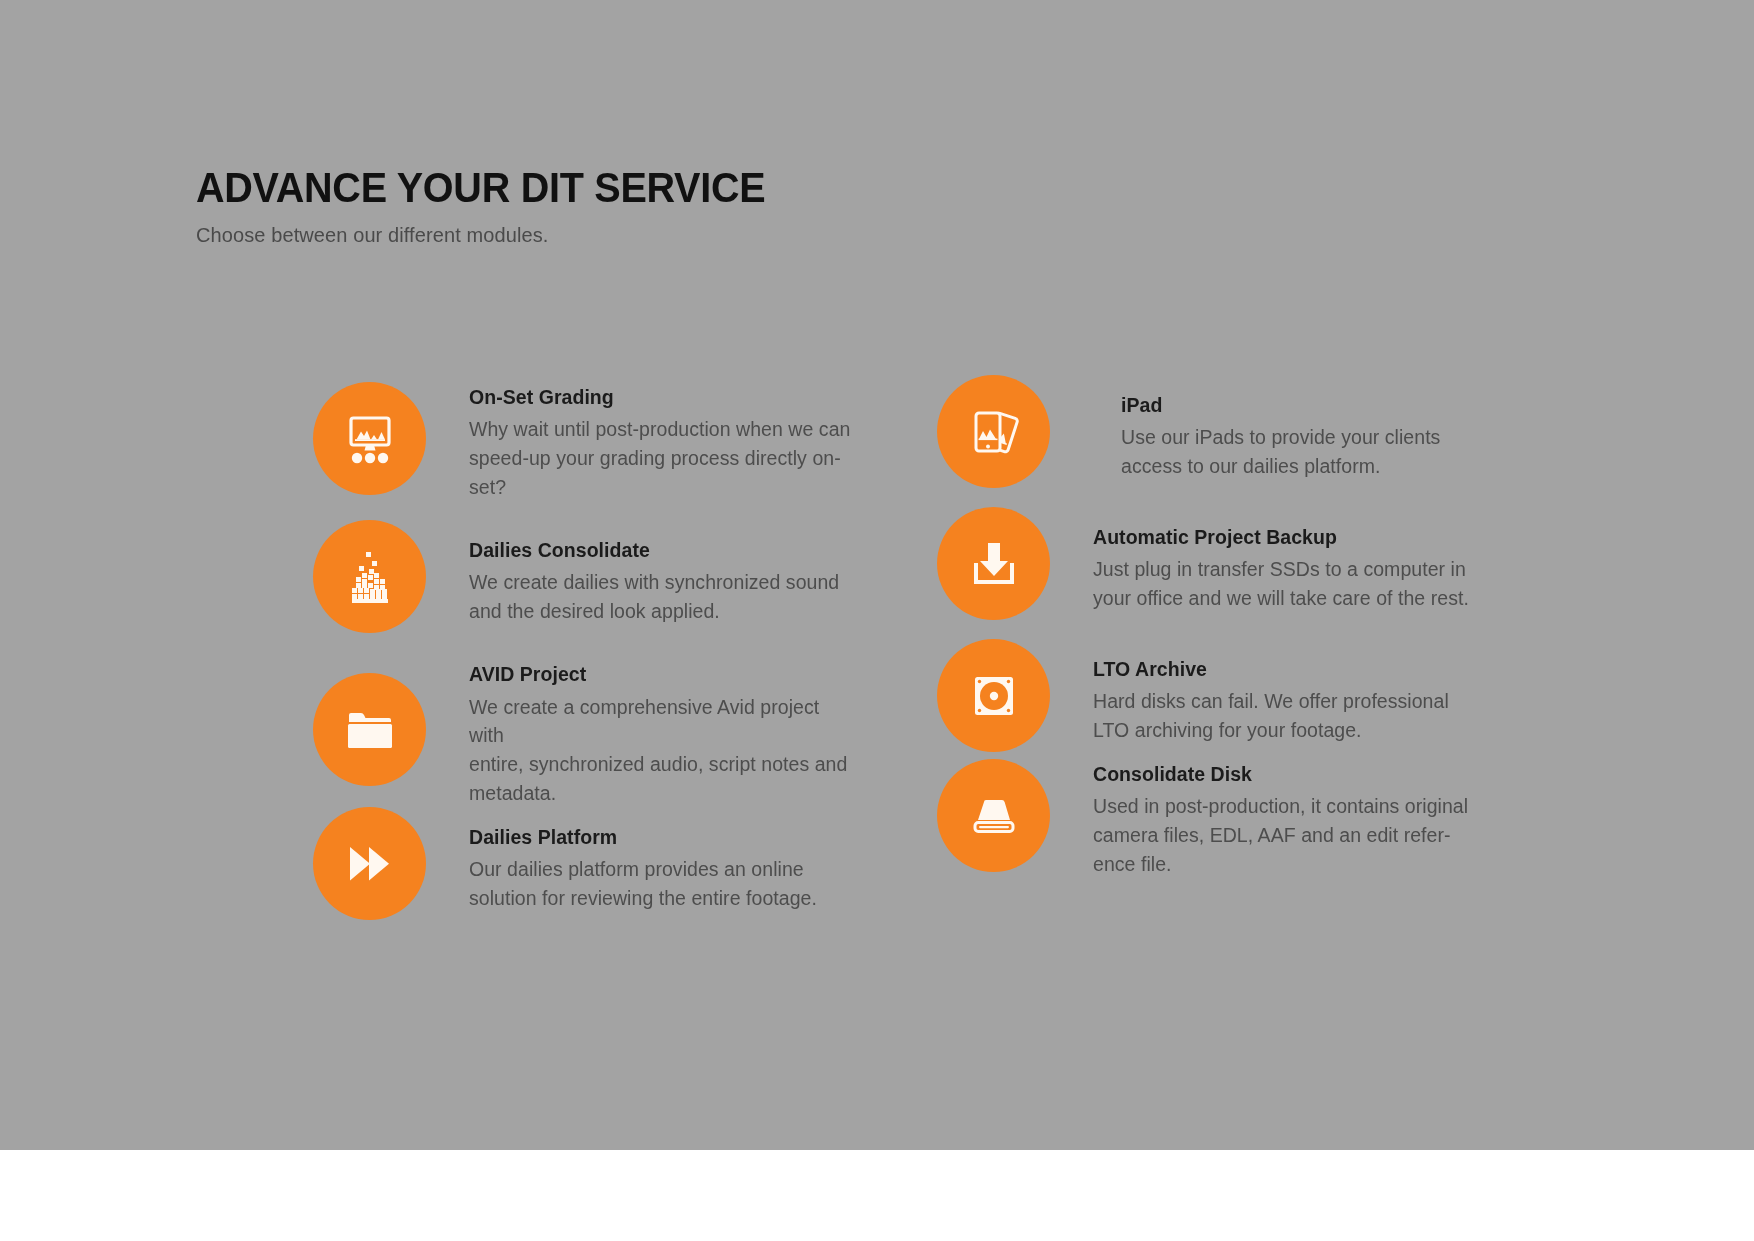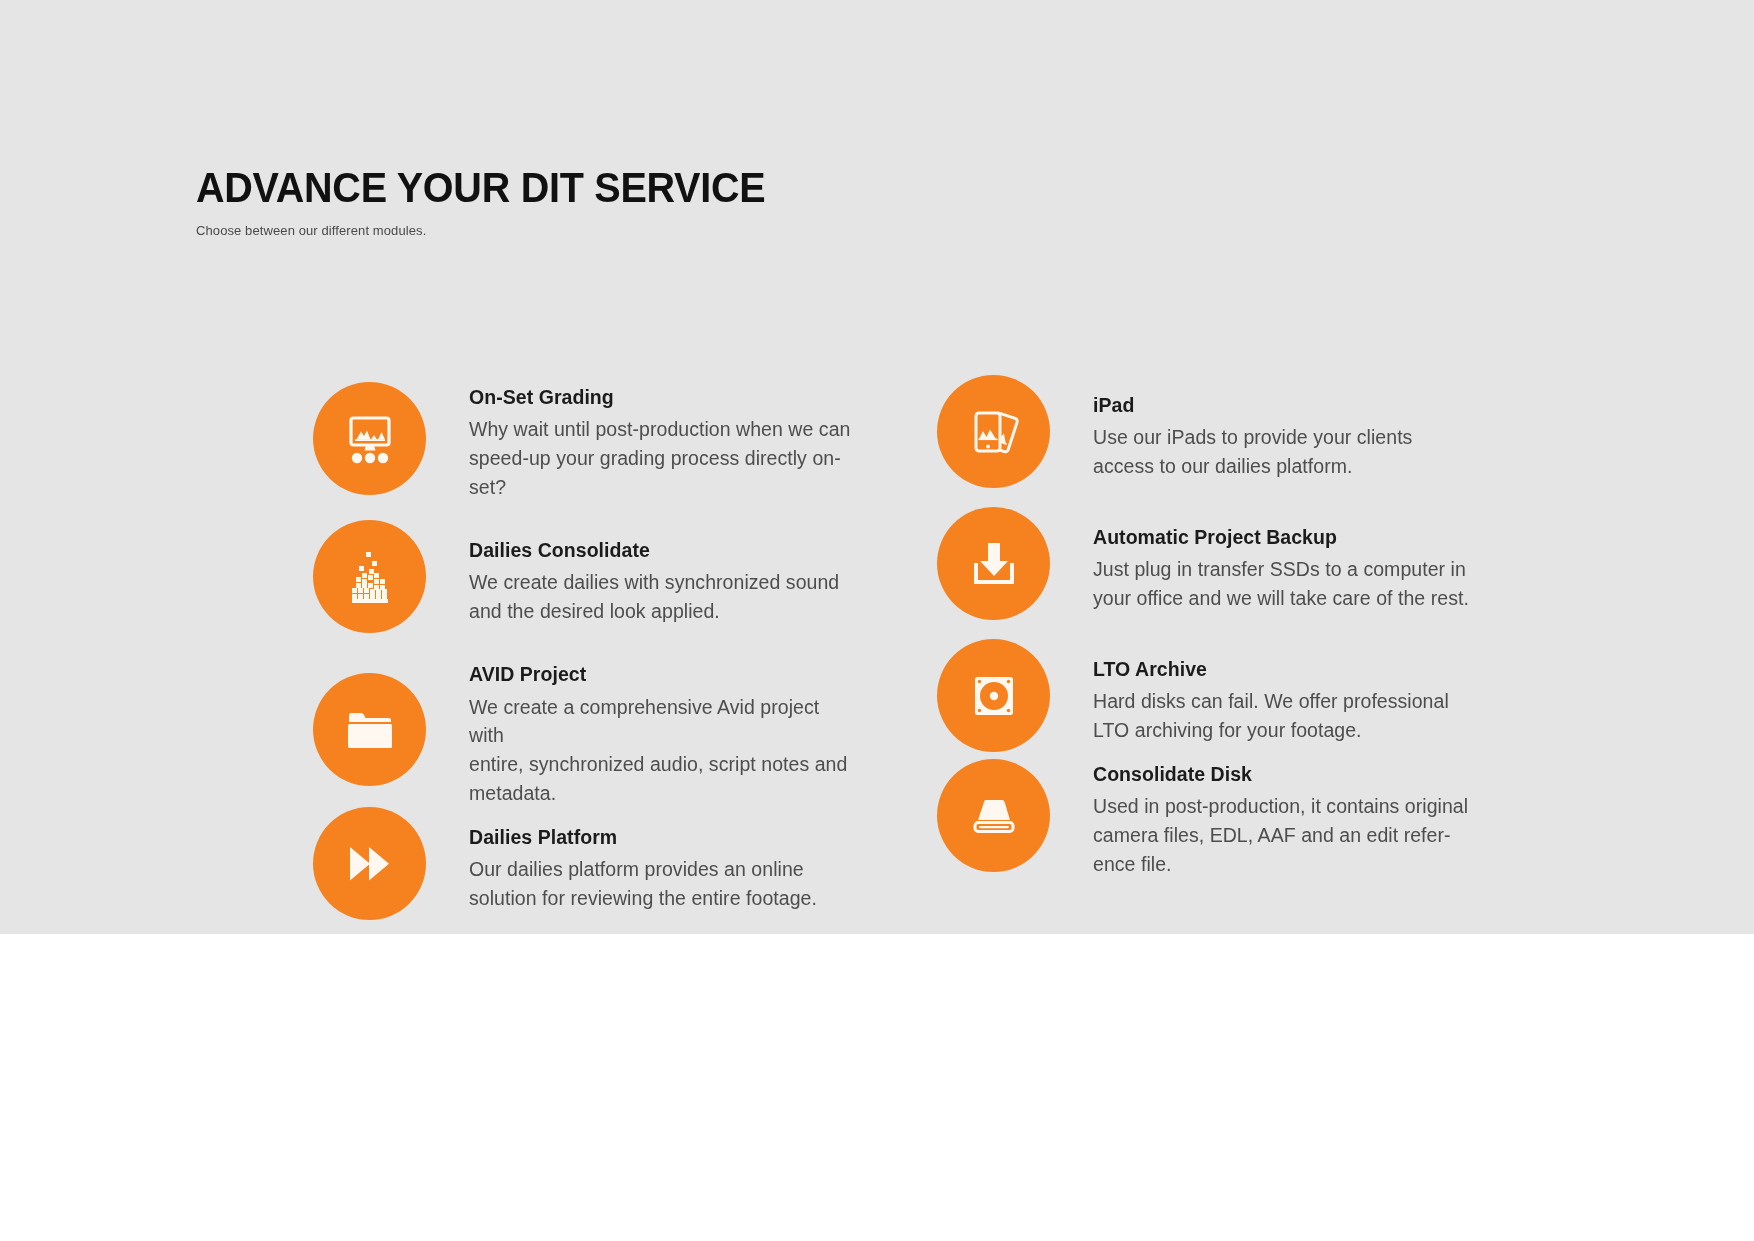--- a/index.html
+++ b/index.html
@@ -9,22 +9,22 @@
     width: 1754px;
     height: 1241px;
     background: #ffffff;
     font-family: "Liberation Sans", sans-serif;
     -webkit-font-smoothing: antialiased;
   }
 
   .page {
     position: relative;
     width: 1754px;
-    height: 934px;
-    background: #e5e5e5;
+    height: 1150px;
+    background: #a3a3a3;
     overflow: hidden;
   }
 
   
   .header {
     position: absolute;
     left: 196px;
     top: 166px;
     width: 1100px;
   }
@@ -36,21 +36,21 @@
     letter-spacing: -0.3px;
     color: #111111;
     line-height: 1.0;
     transform: scaleX(0.92);
     transform-origin: left center;
     white-space: nowrap;
   }
 
   .page-subtitle {
     margin-top: 14px;
-    font-size: 13px;
+    font-size: 20px;
     font-weight: 400;
     color: #4a4a4a;
     letter-spacing: 0.1px;
     line-height: 1.2;
   }
 
   
   .features {
     position: absolute;
     left: 0;
@@ -117,21 +117,21 @@
     color: #4d4d4d;
     line-height: 1.47;
     letter-spacing: 0.05px;
     white-space: pre-line;
   }
 
   
   .column-left  .feature:nth-child(1) { margin-bottom: 19px; }
   .column-left  .feature:nth-child(2) { margin-bottom: 19px; }
   .column-left  .feature:nth-child(3) { margin-bottom: 0px; }
-  .column-right .feature:nth-child(1) { margin-bottom: 19px; }
+  .column-right .feature:nth-child(1) { margin-bottom: 19px; gap: 28px; }
   .column-right .feature:nth-child(2) { margin-bottom: 19px; }
   .column-right .feature:nth-child(3) { margin-bottom: 0px; }
 </style>
 </head>
 <body>
 
 <div class="page">
 
   <div class="header">
     <h1 class="page-title">ADVANCE YOUR DIT SERVICE</h1>

